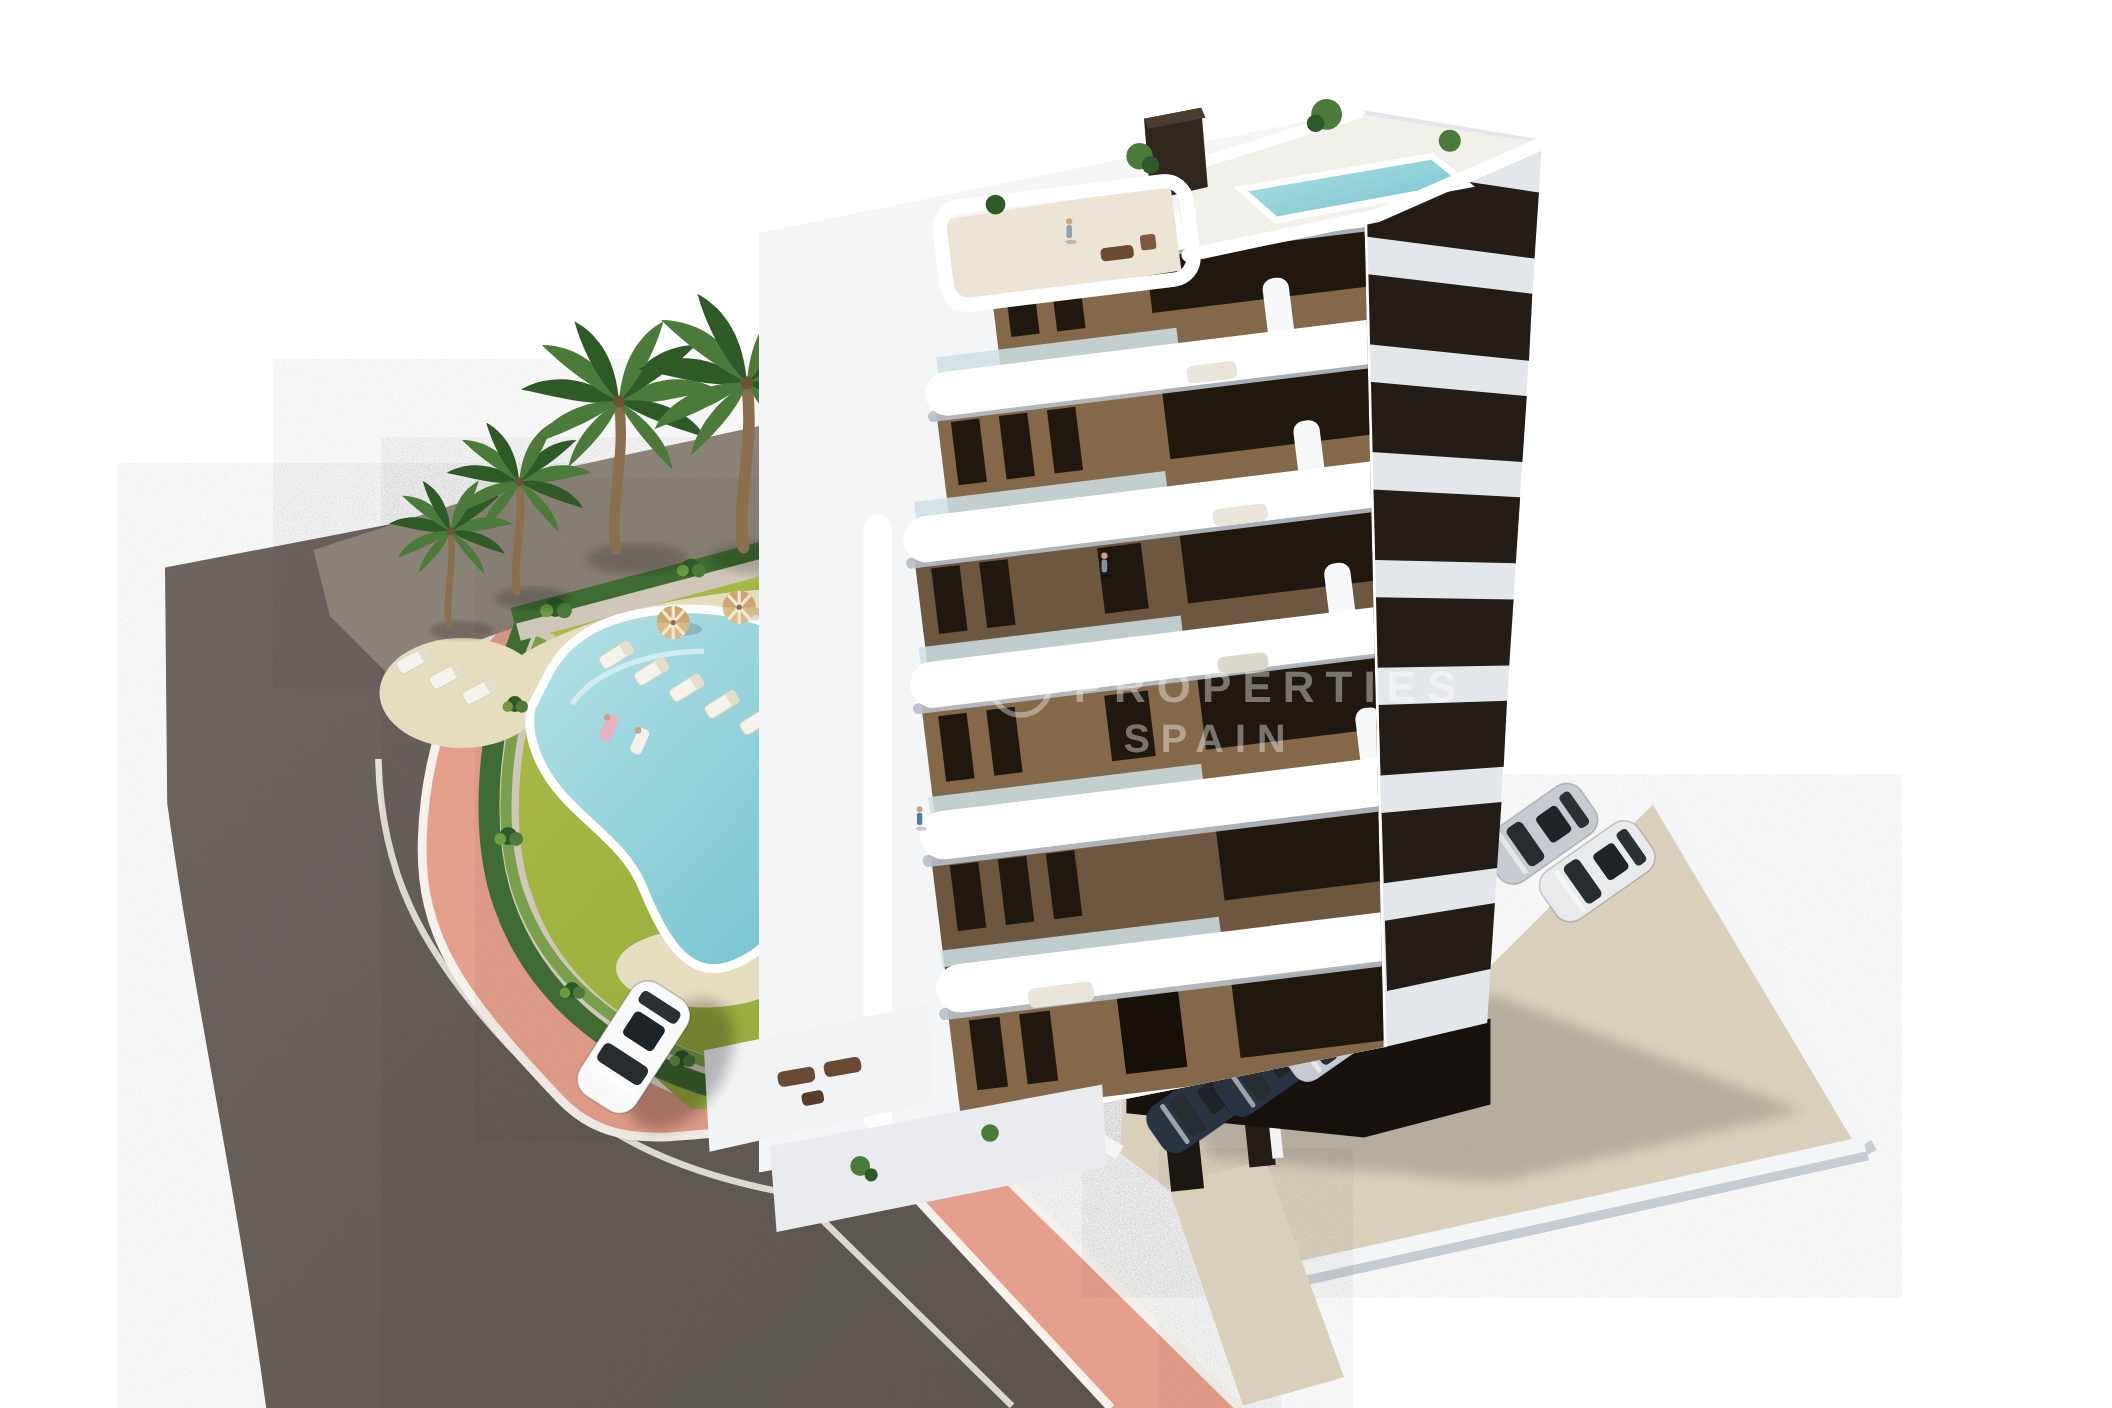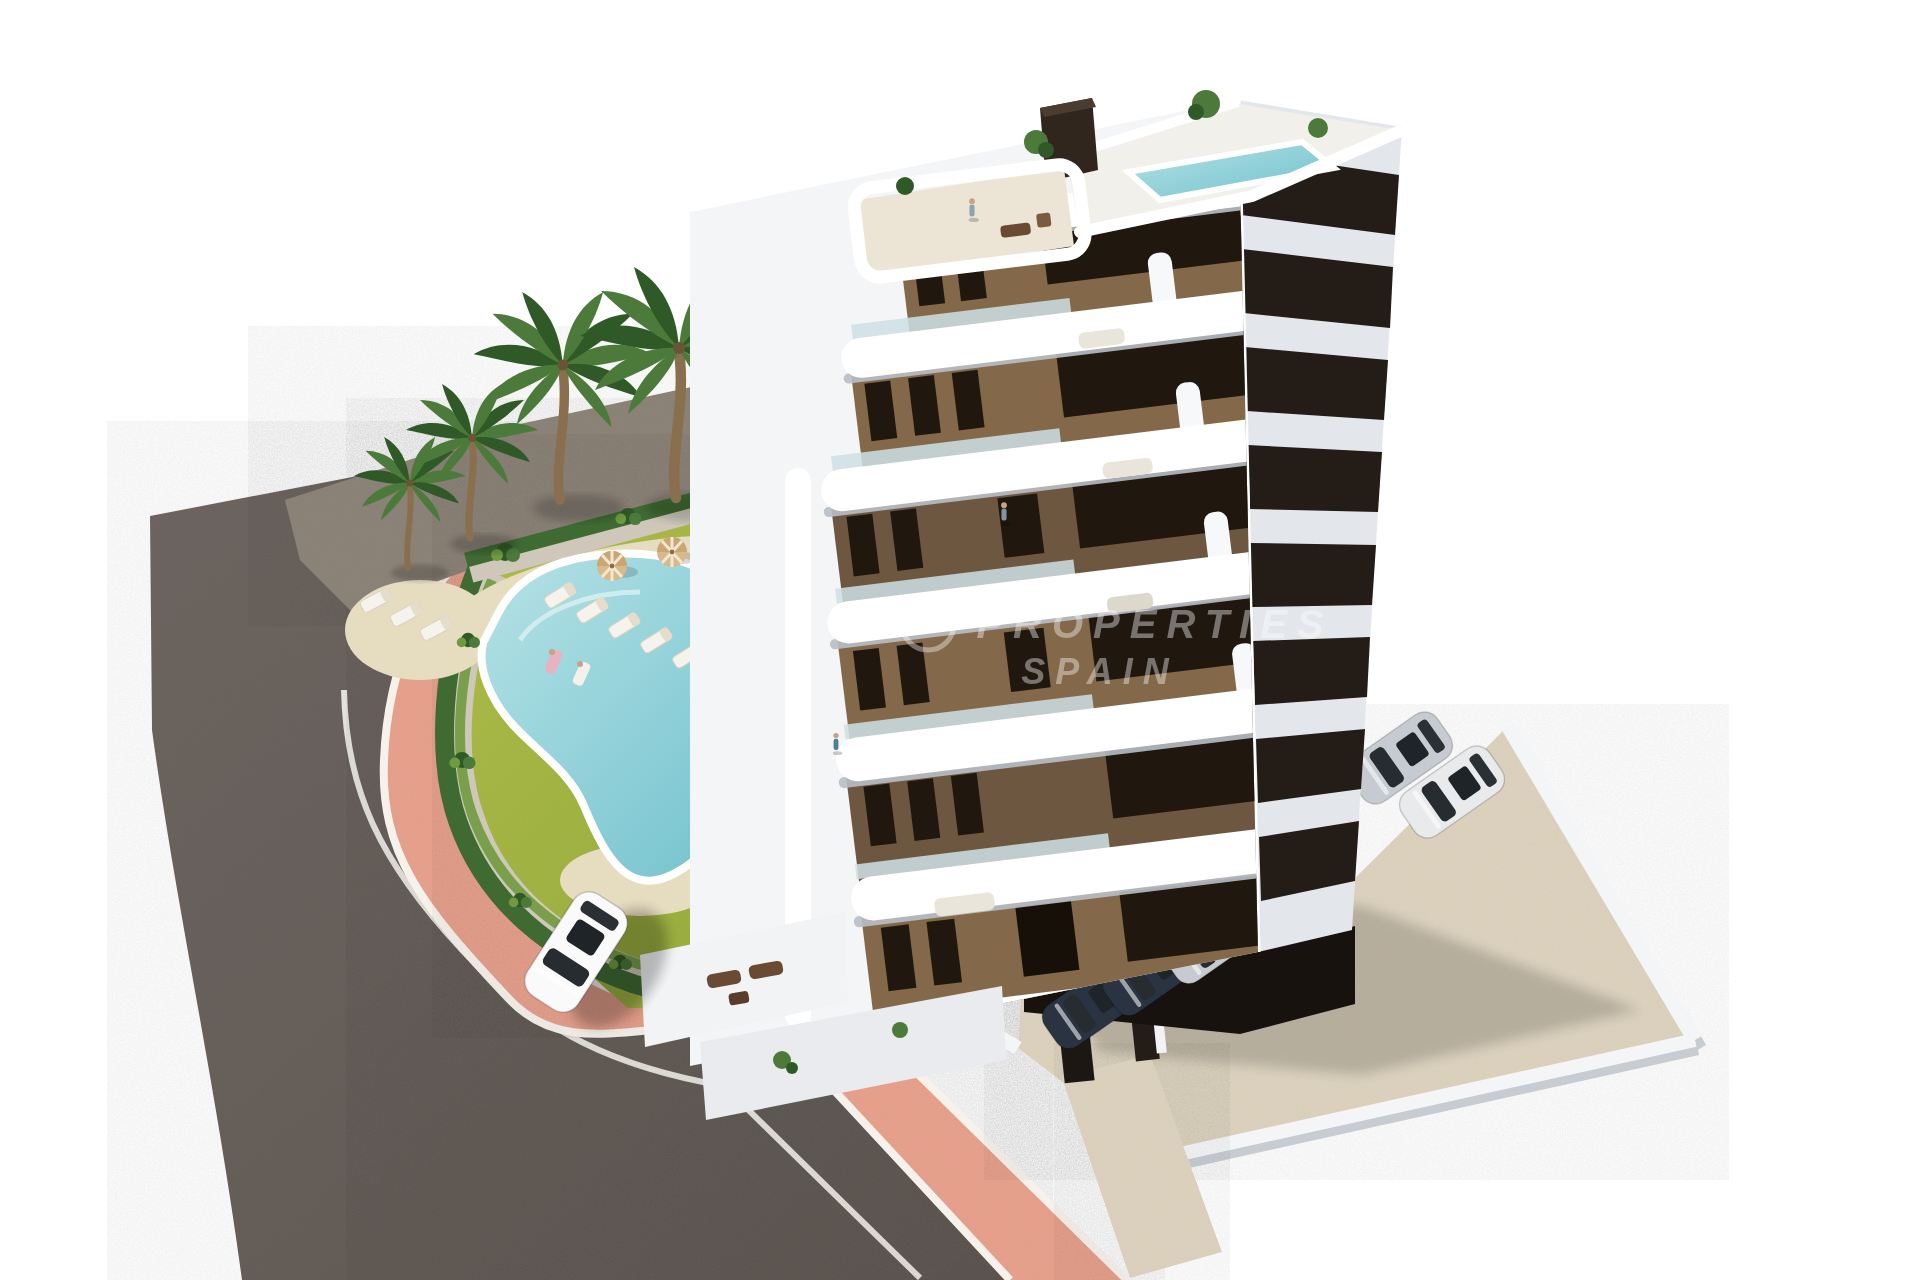--- a/index.html
+++ b/index.html
@@ -1,17 +1,17 @@
 <!DOCTYPE html>
 <html style="--bg: #ffffff; --asphalt: #6e6661; --asphalt_dark: #5f5853; --unpaved: #8d8479; --sidewalk: #e8a28e; --sidewalk_deep: #dd9480; --curb: #f6f1ea; --hedge: #3f6b33; --hedge_light: #6f9a3f; --bed: #cfc8ba; --lawn: #b2bf49; --lawn_dark: #8fa83c; --pool_water: #6fc0cc; --pool_light: #b5e2e6; --deck: #e6dcc0; --white_build: #f4f5f7; --white_shade: #e3e7ec; --slab_shadow: #b9bfc7; --facade_brown: #84684a; --facade_brown_dark: #6e5740; --facade_dark: #241d17; --window_dark: #20180f; --glass: #cfe0e6; --concrete: #ddd3bf; --soffit: #17120e; --car_white: #fafafa; --car_silver: #c6cbd1; --car_navy: #2a3342; --trunk: #8a6f4e; --palm_green: #4c7a3a; --palm_dark: #2f5a28; --watermark: #ffffff;"><head>
 <meta charset="utf-8">
 <style>
   html,body{margin:0;padding:0;background:#ffffff;}
   .stage{position:relative;width:1920px;height:1280px;background:var(--bg,#fff);overflow:hidden;
-         font-family:"Liberation Sans", sans-serif;font-style:italic;}
+         font-family:"Liberation Sans", sans-serif;}
   svg{display:block}
   .watermark-text{font-family:"Liberation Sans", sans-serif;font-weight:700;
                   fill:var(--watermark,#ffffff);opacity:.42;letter-spacing:10px;}
   .wm-big{font-size:40px;}
   .wm-small{font-size:36px;}
 </style>
 </head>
 <body>
 
 <div class="stage">

